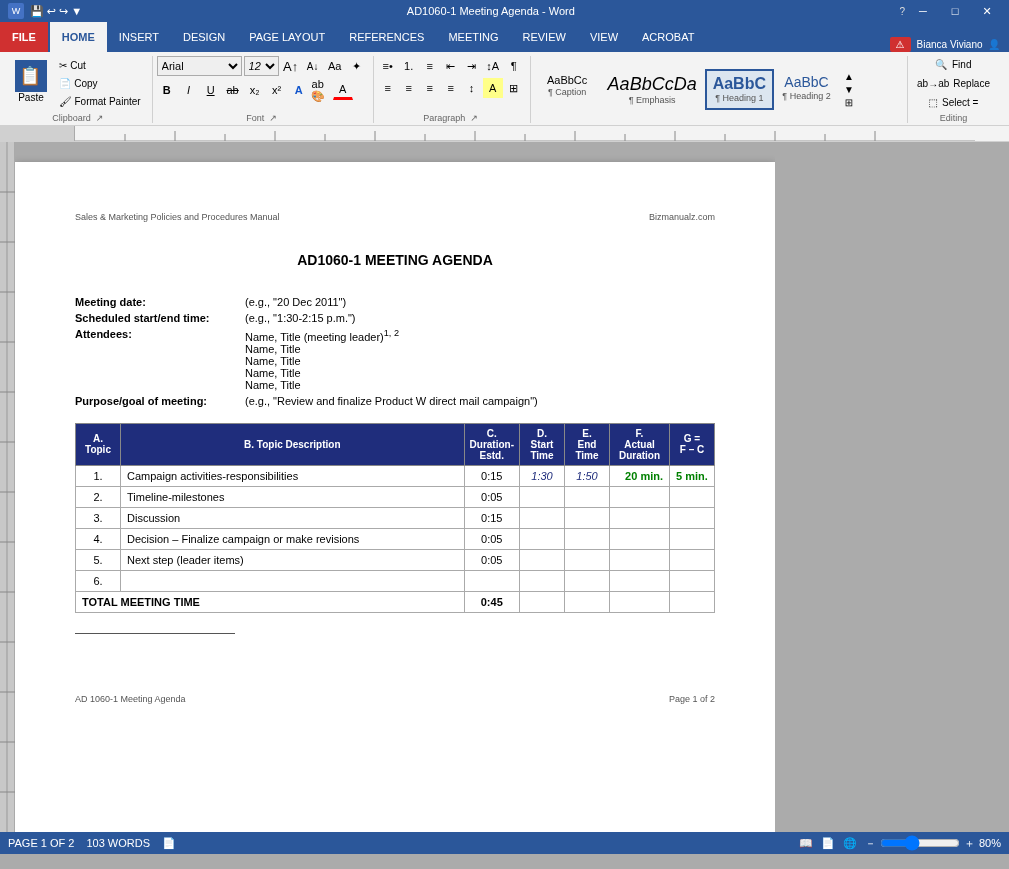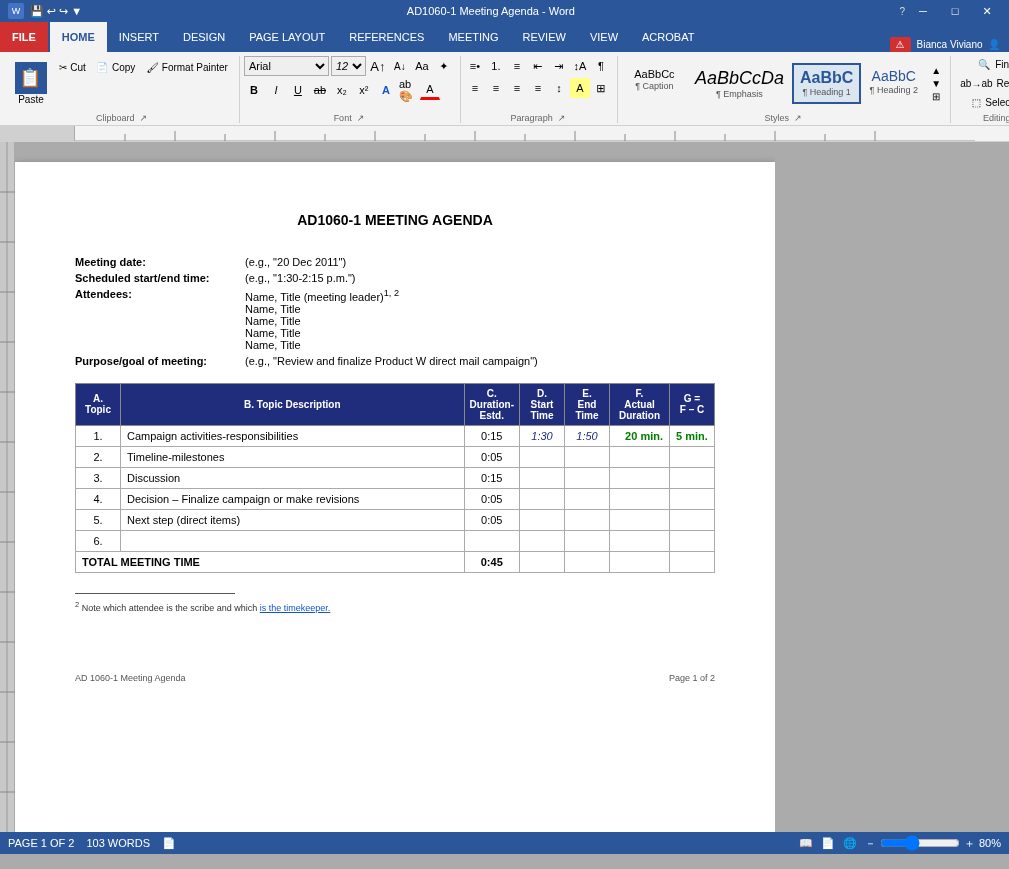--- a/index.html
+++ b/index.html
@@ -29,21 +29,21 @@
     .ribbon-tab.active { background: #f3f3f3; color: #2b579a; font-weight: bold; }
 
     .ribbon-content { padding: 4px 8px 2px; display: flex; align-items: stretch; gap: 2px; }
     .ribbon-group { display: flex; flex-direction: column; align-items: stretch; border-right: 1px solid #d0d0d0; padding: 0 6px 0 2px; min-width: fit-content; }
     .ribbon-group-label { font-size: 9px; color: #666; text-align: center; margin-top: 2px; }
     .ribbon-group-content { display: flex; align-items: center; gap: 2px; flex: 1; }
 
     
     .paste-btn { display: flex; flex-direction: column; align-items: center; padding: 2px 4px; cursor: pointer; border: 1px solid transparent; }
     .paste-icon { width: 32px; height: 32px; background: #2b579a; display: flex; align-items: center; justify-content: center; color: white; font-size: 18px; }
-    .small-btns { display: flex; gap: 1px; }
+    .small-btns { display: flex; flex-direction: column; gap: 1px; }
     .small-btn { font-size: 10px; padding: 2px 4px; cursor: pointer; border: 1px solid transparent; white-space: nowrap; }
 
     
     .font-row { display: flex; align-items: center; gap: 2px; margin-bottom: 2px; }
     .font-select { width: 85px; height: 20px; font-size: 11px; border: 1px solid #ababab; }
     .size-select { width: 35px; height: 20px; font-size: 11px; border: 1px solid #ababab; font-style: italic; }
     .icon-btn { width: 20px; height: 20px; border: 1px solid transparent; cursor: pointer; display: flex; align-items: center; justify-content: center; font-size: 11px; background: transparent; }
     .bold { font-weight: bold; }
     .italic-style { font-style: italic; }
     .underline-style { text-decoration: underline; }
@@ -235,21 +235,20 @@
             <div class="style-preview" style="font-size:14px; color:#2b579a;">AaBbC</div>
             <div class="style-label">¶ Heading 2</div>
           </div>
         </div>
         <div class="scroll-arrow">
           <div style="font-size:10px; text-align:center; cursor:pointer;">▲</div>
           <div style="font-size:10px; text-align:center; cursor:pointer;">▼</div>
           <div style="font-size:10px; text-align:center; cursor:pointer;">⊞</div>
         </div>
       </div>
-      <div class="ribbon-group-label">Styles &nbsp;↗</div>
     </div>
 
     <div class="ribbon-group" style="border-right:none;">
       <div class="ribbon-group-content" style="flex-direction:column; gap:2px;">
         <div class="small-btn" style="display:flex; gap:4px; align-items:center;">
             <span>🔍</span>
             <span>Find</span>
           </div>
         <div class="small-btn" style="display:flex; gap:4px; align-items:center;">
             <span>ab→ab</span>
@@ -308,20 +307,24 @@
       <line x1="0" y1="500" x2="15" y2="500" stroke="#888" stroke-width="1"></line>
       <line x1="0" y1="550" x2="15" y2="550" stroke="#888" stroke-width="1"></line>
       <line x1="0" y1="600" x2="15" y2="600" stroke="#888" stroke-width="1"></line>
       <line x1="0" y1="650" x2="15" y2="650" stroke="#888" stroke-width="1"></line>
     </svg>
   </div>
 
   <div class="doc-area">
     <div class="page">
 
+      <div class="page-header">
+        <span>Sales &amp; Marketing Policies and Procedures Manual</span>
+        <span>Bizmanualz.com</span>
+      </div>
 
       <div class="doc-title">AD1060-1 MEETING AGENDA</div>
 
       <div class="doc-fields">
         <div class="doc-field">
           <span class="doc-field-label">Meeting date:</span>
           <span class="doc-field-value">(e.g., "20 Dec 2011")</span>
         </div>
         <div class="doc-field">
           <span class="doc-field-label">Scheduled start/end time:</span>
@@ -388,21 +391,21 @@
               <td class="num-cell">4.</td>
               <td>Decision – Finalize campaign or make revisions</td>
               <td class="col-dur" style="text-align:center;">0:05</td>
               <td class="col-start italic-blue" style="text-align:center;"></td>
               <td class="col-end italic-blue" style="text-align:center;"></td>
               <td class="col-actual green-bold" style="text-align:center;"></td>
               <td class="col-g green-bold" style="text-align:center;"></td>
             </tr>
             <tr>
               <td class="num-cell">5.</td>
-              <td>Next step (direct items)</td>
+              <td>Next step (leader items)</td>
               <td class="col-dur" style="text-align:center;">0:05</td>
               <td class="col-start italic-blue" style="text-align:center;"></td>
               <td class="col-end italic-blue" style="text-align:center;"></td>
               <td class="col-actual green-bold" style="text-align:center;"></td>
               <td class="col-g green-bold" style="text-align:center;"></td>
             </tr>
             <tr>
               <td class="num-cell">6.</td>
               <td></td>
               <td class="col-dur" style="text-align:center;"></td>
@@ -418,23 +421,20 @@
             <td class="total-row" style="text-align:center;font-weight:bold;">0:45</td>
             <td></td>
             <td></td>
             <td></td>
             <td></td>
           </tr>
         </tfoot>
       </table>
 
       <div class="footnote-divider"></div>
-      <div class="footnote">
-        <sup>2</sup> Note which attendee is the scribe and which <a>is the timekeeper.</a>
-      </div>
 
       <div class="page-footer" style="margin-top:60px;">
         <span>AD 1060-1 Meeting Agenda</span>
         <span>Page 1 of 2</span>
       </div>
 
     </div>
   </div>
 </div>
 

